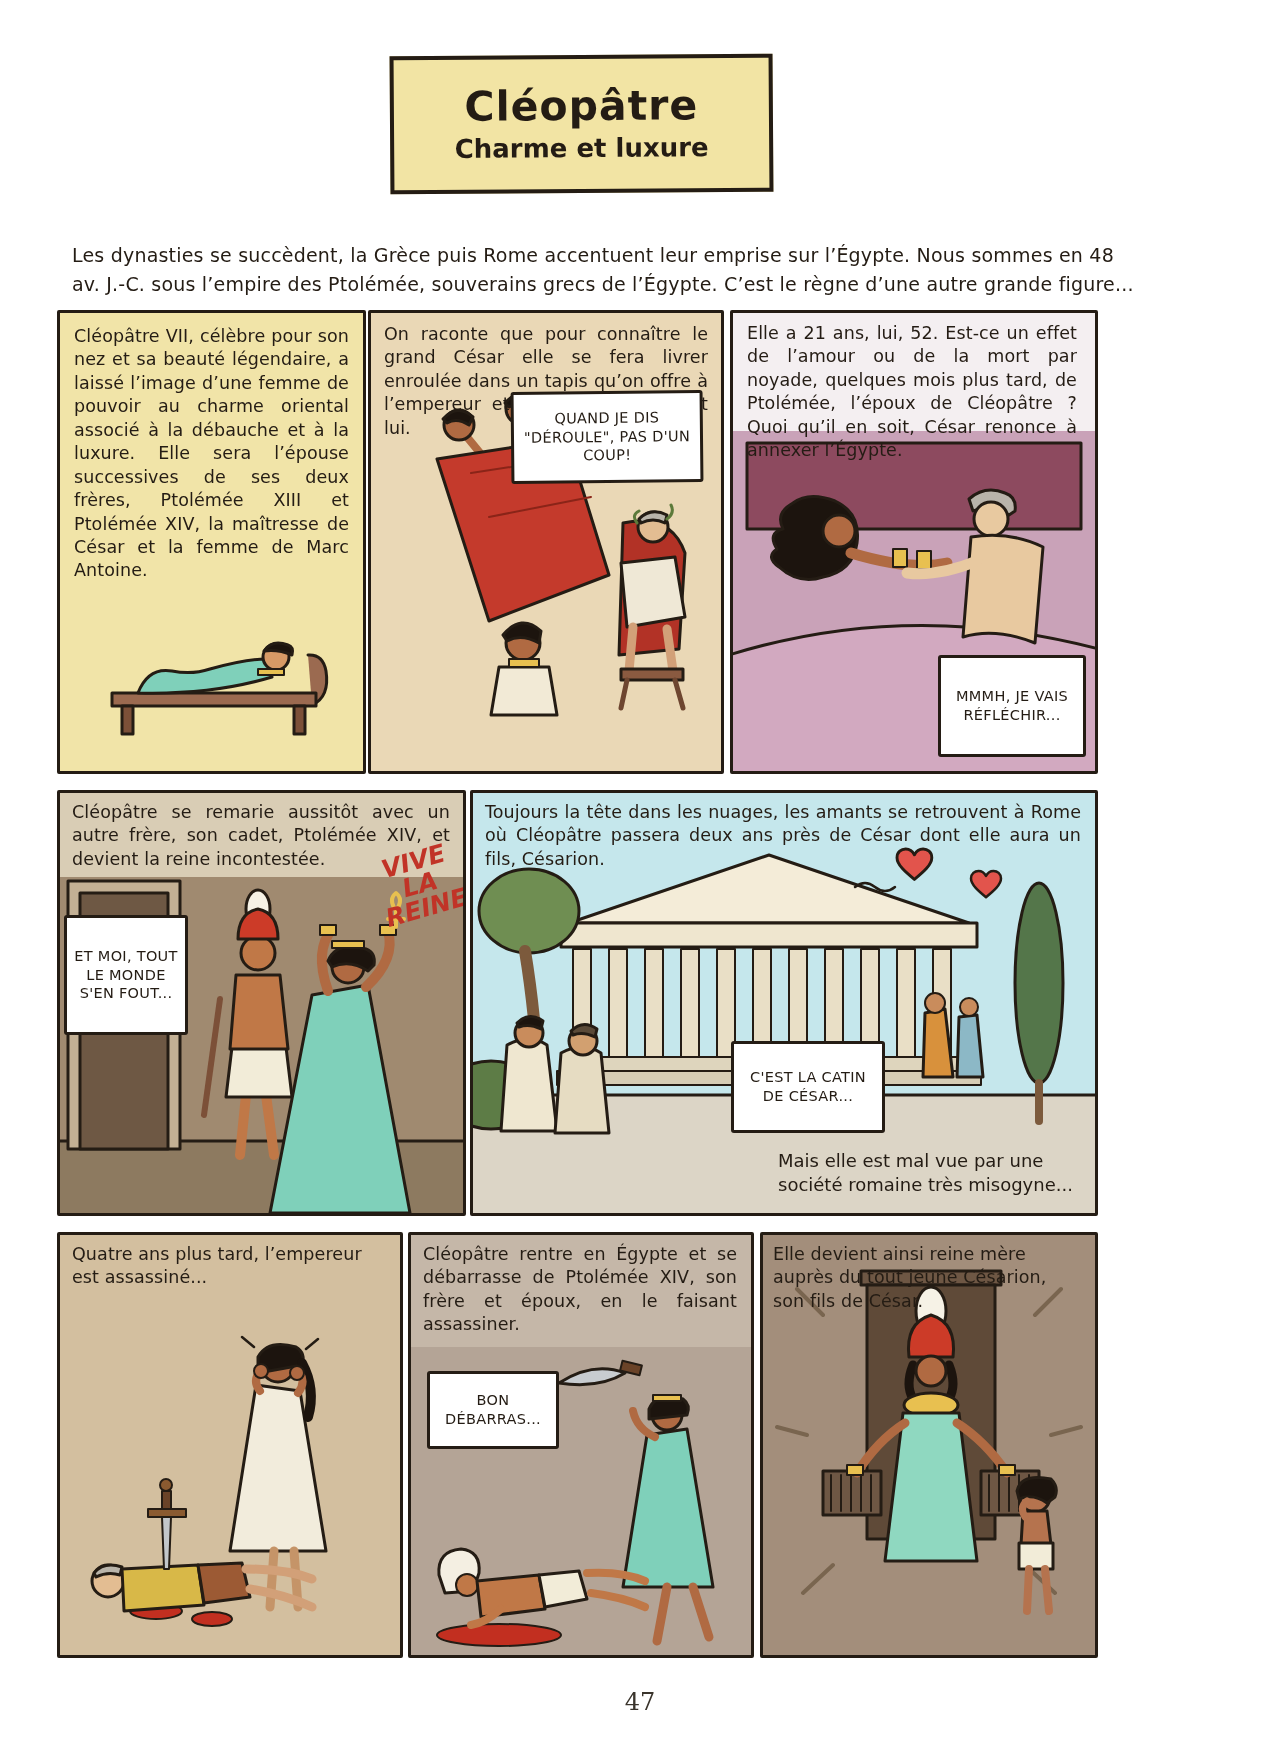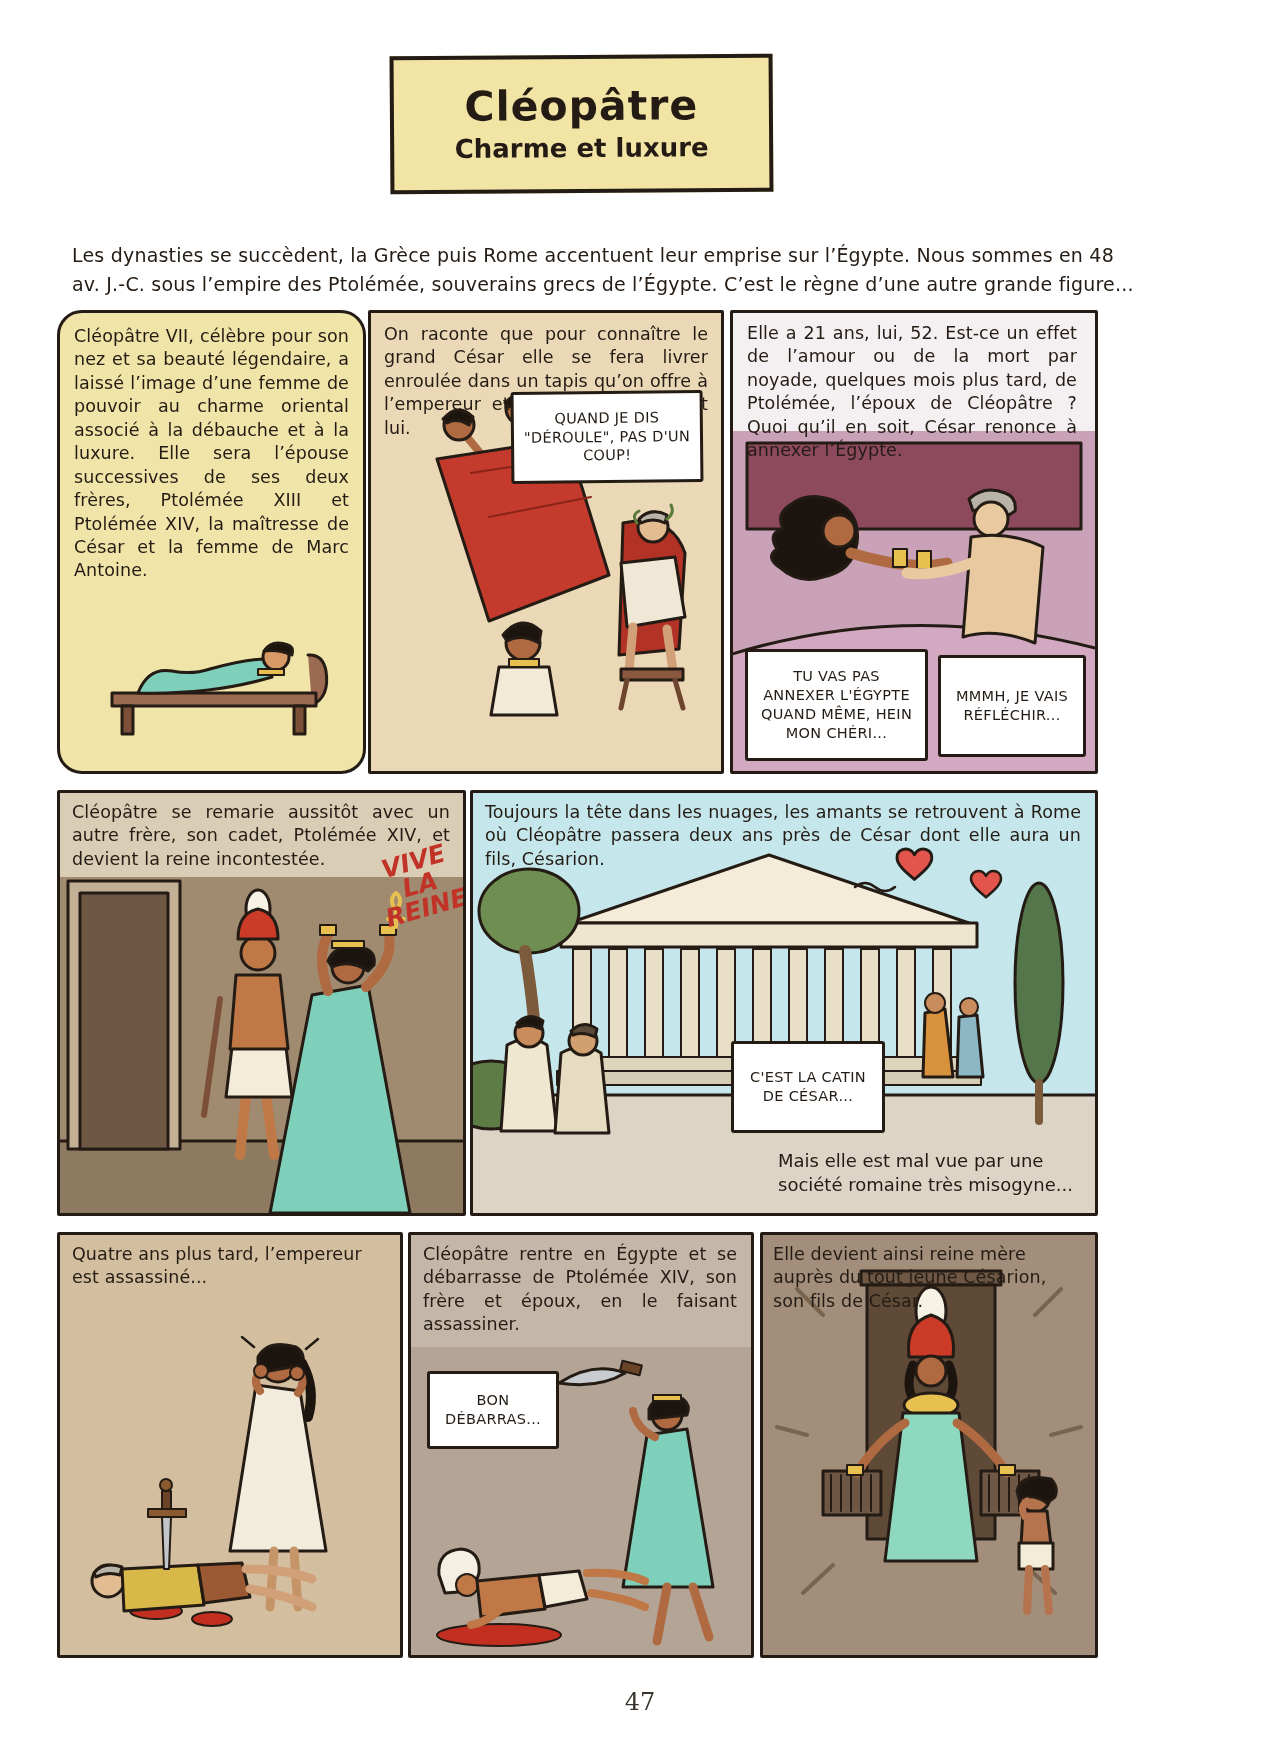--- a/index.html
+++ b/index.html
@@ -18,21 +18,21 @@
   .caption{position:absolute;z-index:2;font-size:17.5px;line-height:1.34;letter-spacing:0.1px;}
   .just{text-align:justify;}
   .bubble{position:absolute;z-index:3;background:#ffffff;border:3px solid #241c14;border-radius:3px;
     display:flex;align-items:center;justify-content:center;text-align:center;
     font-size:14.5px;line-height:1.3;letter-spacing:0.3px;padding:8px 7px;box-sizing:border-box;}
   .graffiti{position:absolute;z-index:3;color:#c13327;font-weight:bold;font-style:italic;
     font-size:25px;line-height:0.95;width:96px;transform:rotate(-16deg);text-align:center;}
   .footnote{position:absolute;z-index:3;font-size:18px;line-height:1.35;}
   .page-number{left:0;top:1688px;width:1280px;text-align:center;font-family:"DejaVu Serif",serif;font-size:24px;color:#3a342c;}
   
-  #p1{left:57px;top:310px;width:303px;height:458px;background:#f1e4a8;border-radius:25px;}
+  #p1{left:57px;top:310px;width:303px;height:458px;background:#f1e4a8;}
   #p2{left:368px;top:310px;width:350px;height:458px;background:#ead8b6;}
   #p3{left:730px;top:310px;width:362px;height:458px;background:#c9a2b8;}
   #p4{left:57px;top:790px;width:403px;height:420px;background:#fde047;}
   #p5{left:470px;top:790px;width:622px;height:420px;background:#c5e7ec;}
   #p6{left:57px;top:1232px;width:340px;height:420px;background:#d3bf9f;}
   #p7{left:408px;top:1232px;width:340px;height:420px;background:#22c55e;}
   #p8{left:760px;top:1232px;width:332px;height:420px;background:#0f766e;}
   .strip{position:absolute;z-index:1;left:0;top:0;width:100%;background:#f4eff1;}
 </style>
 </head>
@@ -101,21 +101,20 @@
       <rect x="160" y="236" width="14" height="18" fill="#e8c050" stroke-width="2"></rect>
       <rect x="184" y="238" width="14" height="18" fill="#e8c050" stroke-width="2"></rect>
       <path d="M236 186 q16 -14 36 -6 q12 4 10 18 l-6 4 q-18 -12 -36 -4 z" fill="#b9b4aa"></path>
       <circle cx="258" cy="206" r="17" fill="#e8c9a0"></circle>
       <path d="M238 224 q40 -6 72 10 l-8 96 q-40 -16 -72 -6 z" fill="#e8c9a0"></path>
       <path d="M244 248 q-40 16 -70 12" stroke="#e8c9a0" stroke-width="11" fill="none"></path>
     </g>
   </svg>
   <div class="strip" style="height:118px;"></div>
   <div class="caption just" style="left:14px;top:9px;width:330px;">Elle a 21 ans, lui, 52. Est-ce un effet de l’amour ou de la mort par noyade, quelques mois plus tard, de Ptolémée, l’époux de Cléopâtre ? Quoi qu’il en soit, César renonce à annexer l’Égypte.</div>
-  <div class="bubble" style="left:12px;top:336px;width:183px;height:112px;">TU VAS PAS ANNEXER L'ÉGYPTE QUAND MÊME, HEIN MON CHÉRI...</div>
   <div class="bubble" style="left:205px;top:342px;width:148px;height:102px;">MMMH, JE VAIS RÉFLÉCHIR...</div>
 </div>
 
 <div id="p4" class="panel">
   <svg class="scene" viewBox="0 0 403 420">
     <g stroke="#241c14" stroke-width="3" stroke-linejoin="round" stroke-linecap="round">
       <rect x="-4" y="-4" width="411" height="428" fill="#a08a70" stroke="none"></rect>
       <rect x="0" y="348" width="403" height="72" fill="#8d7a60" stroke="none"></rect>
       <path d="M0 348 L403 348" fill="none"></path>
       <rect x="8" y="88" width="112" height="268" fill="#c3b094"></rect>
@@ -132,20 +131,21 @@
       <path d="M268 198 q-14 -40 4 -62 M306 194 q30 -28 22 -56" stroke="#b06a42" stroke-width="10" fill="none"></path>
       <rect x="260" y="132" width="16" height="10" fill="#e8c050" stroke-width="2"></rect>
       <rect x="320" y="132" width="16" height="10" fill="#e8c050" stroke-width="2"></rect>
       <circle cx="288" cy="174" r="16" fill="#b06a42"></circle>
       <path d="M268 168 q8 -20 38 -12 q10 4 8 16 l-6 6 q-18 -12 -36 -4 z" fill="#1c140e"></path>
       <rect x="272" y="148" width="32" height="7" fill="#e8c050" stroke-width="2"></rect>
       <path d="M336 118 q8 -12 0 -18 q-8 6 0 18 l0 16 M328 126 l16 0" stroke="#e8c050" stroke-width="4" fill="none"></path>
     </g>
   </svg>
   <div class="caption just" style="left:12px;top:8px;width:378px;">Cléopâtre se remarie aussitôt avec un autre frère, son cadet, Ptolémée XIV, et devient la reine incontestée.</div>
+  <div class="bubble" style="left:4px;top:122px;width:124px;height:120px;">ET MOI, TOUT LE MONDE S'EN FOUT...</div>
   <div class="graffiti" style="left:312px;top:56px;">VIVE LA REINE</div>
 </div>
 
 <div id="p5" class="panel">
   <svg class="scene" viewBox="0 0 622 420">
     <g stroke="#241c14" stroke-width="3" stroke-linejoin="round" stroke-linecap="round">
       <rect x="-4" y="-4" width="630" height="428" fill="#c5e7ec" stroke="none"></rect>
       <rect x="-4" y="302" width="630" height="122" fill="#dcd5c6" stroke="none"></rect>
       <path d="M-4 302 L626 302" fill="none"></path>
       <g>

